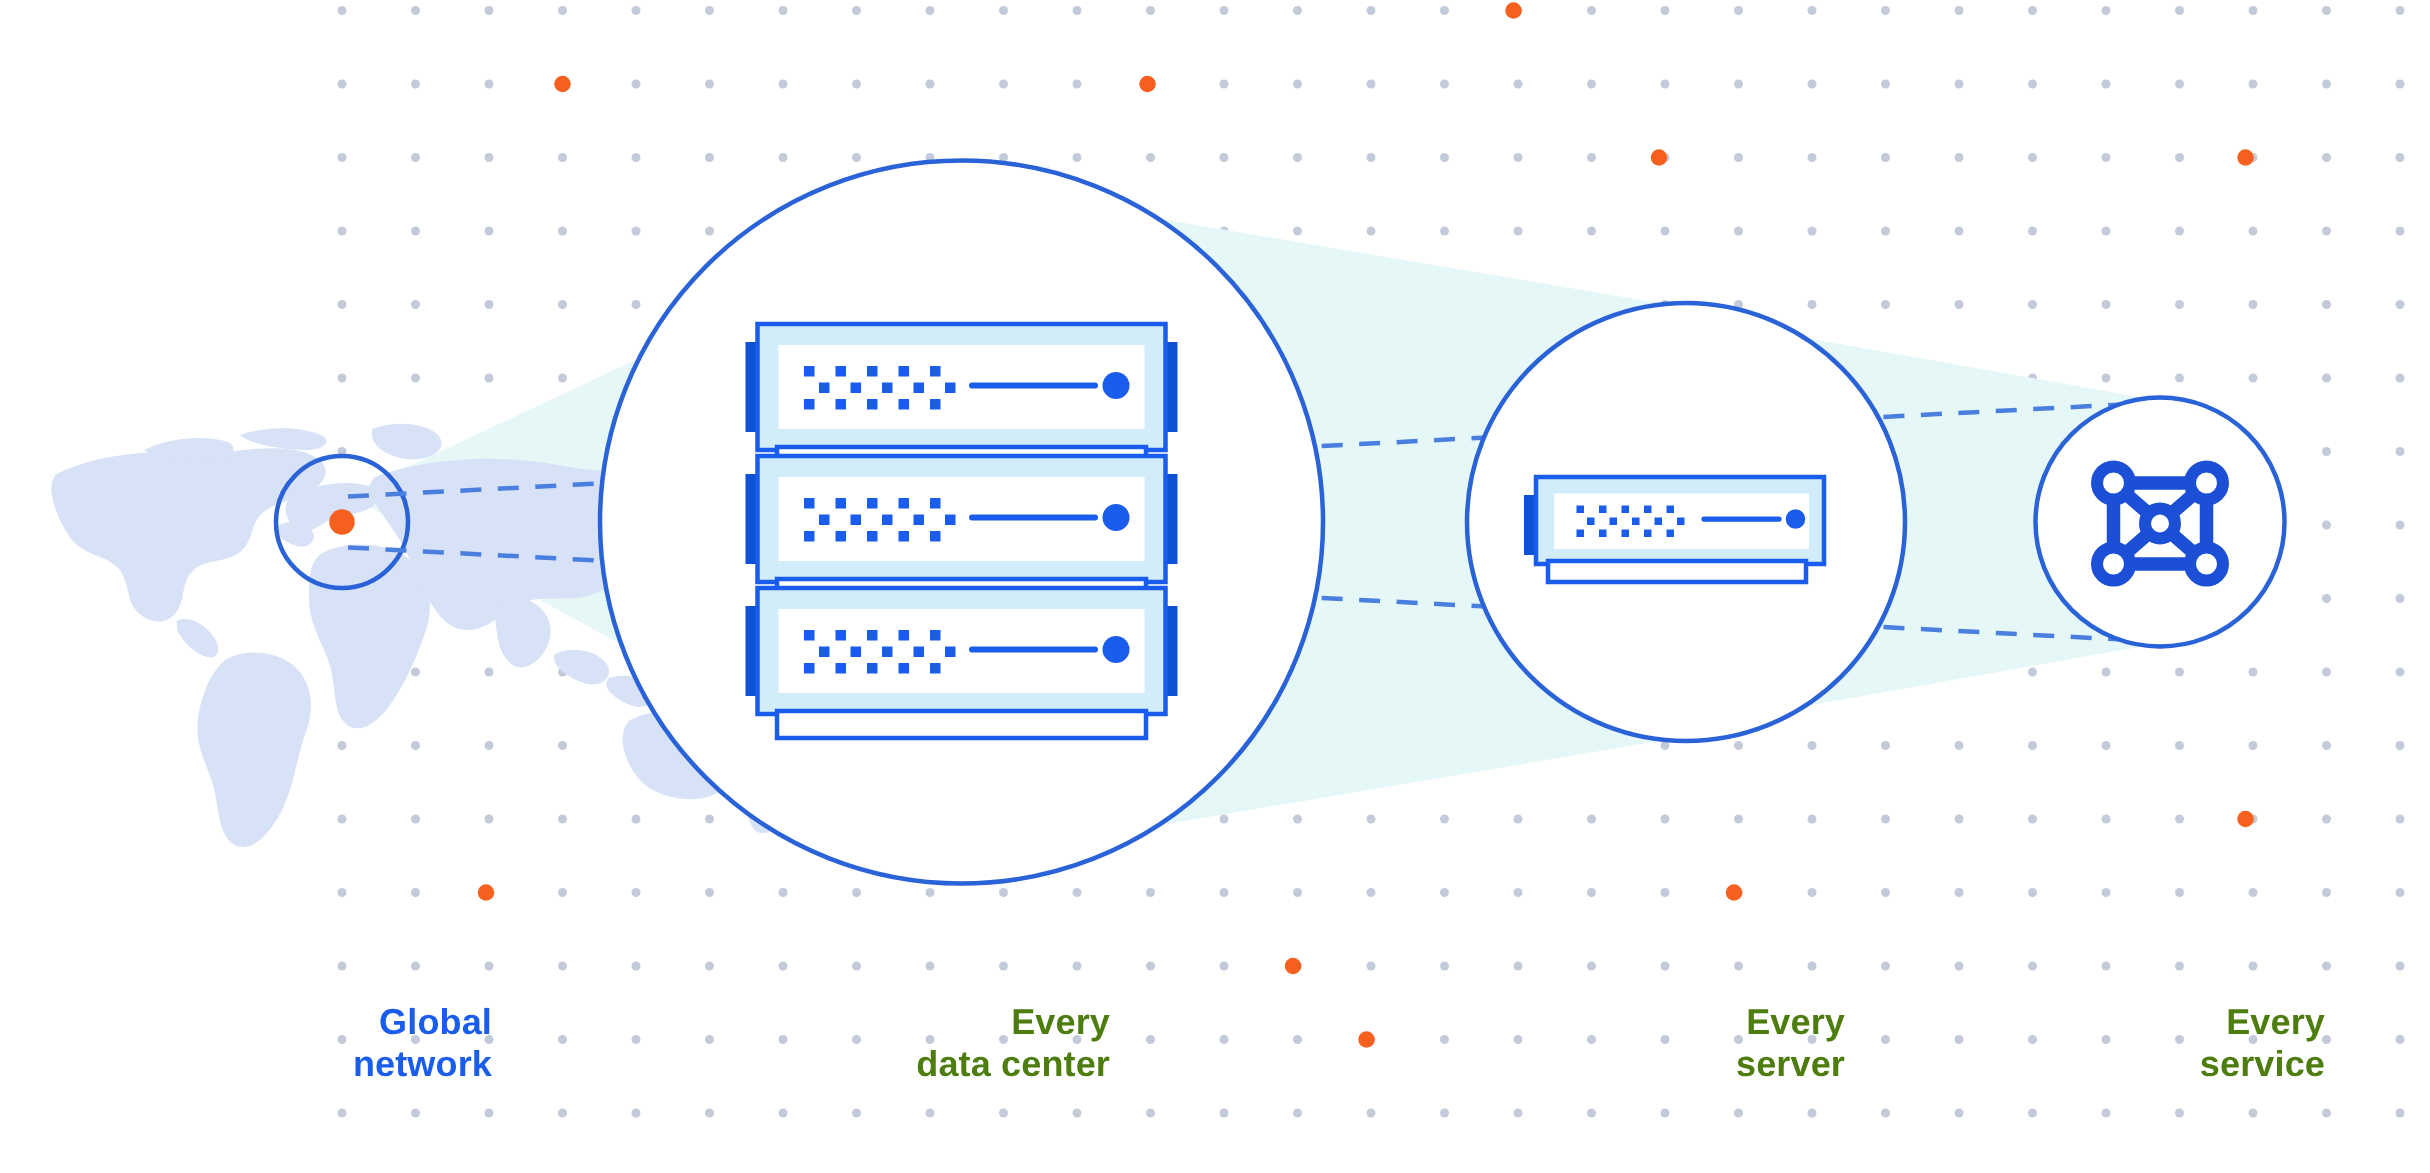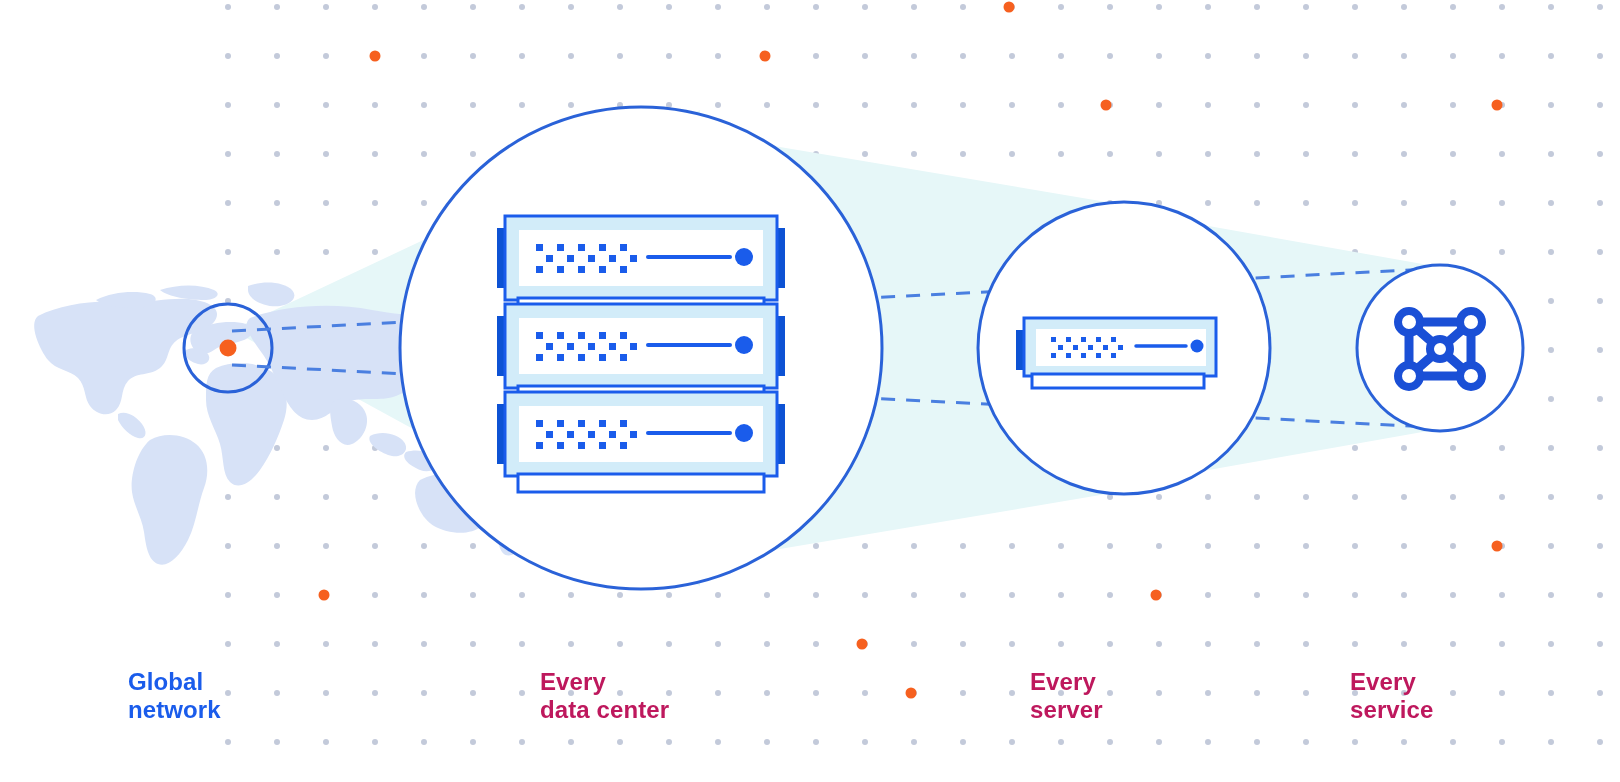--- a/index.html
+++ b/index.html
@@ -12,29 +12,29 @@
   #stage {
     position: relative;
     width: 1620px;
     height: 782px;
     background: #ffffff;
     overflow: hidden;
   }
   #scene { position: absolute; inset: 0; }
   .label {
     position: absolute;
-    text-align: left;
+    text-align: right;
     font-family: "Liberation Sans", sans-serif;
     font-size: 24px;
     font-weight: 700;
     line-height: 1.18;
     letter-spacing: .1px;
     white-space: pre-line;
   }
-  .label-dark { color: #be185d; }
+  .label-dark { color: #4d7c0f; }
   .label-blue { color: #1a5ceb; }
   #lbl-global   { left: 128px;  top: 668px; width: 200px; }
   #lbl-dc       { left: 540px;  top: 668px; width: 200px; }
   #lbl-server   { left: 1030px; top: 668px; width: 200px; }
   #lbl-service  { left: 1350px; top: 668px; width: 200px; }
 </style>
 </head>
 <body>
 
 <div id="stage">

